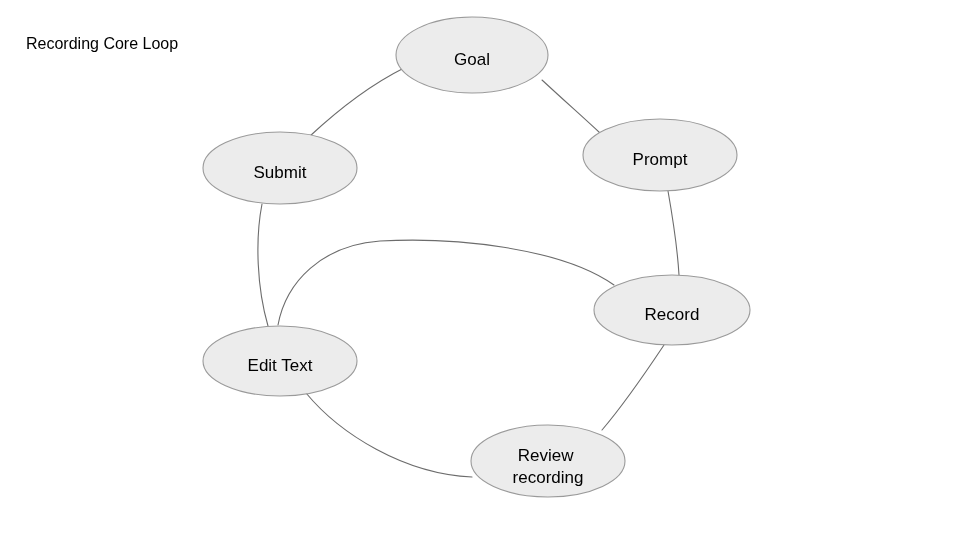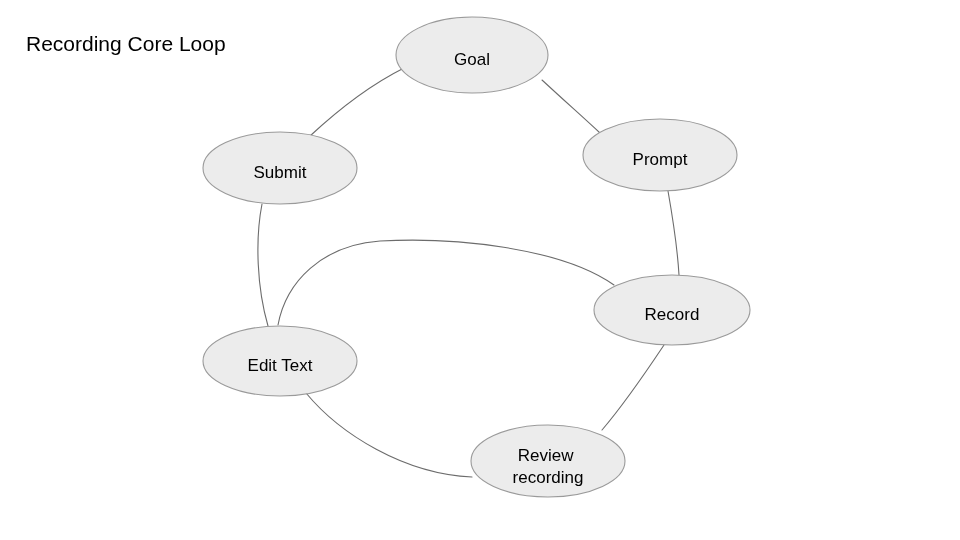--- a/index.html
+++ b/index.html
@@ -18,21 +18,21 @@
   #canvas {
     position: relative;
     width: 960px;
     height: 540px;
     background: #ffffff;
   }
   #diagram-title {
     position: absolute;
     left: 26px;
     top: 31px;
-    font-size: 21px;
+    font-size: 16px;
     line-height: 26px;
     font-family: "Liberation Sans", sans-serif;
     color: #000000;
     white-space: nowrap;
   }
   #graph-svg {
     position: absolute;
     left: 0;
     top: 0;
     width: 960px;

